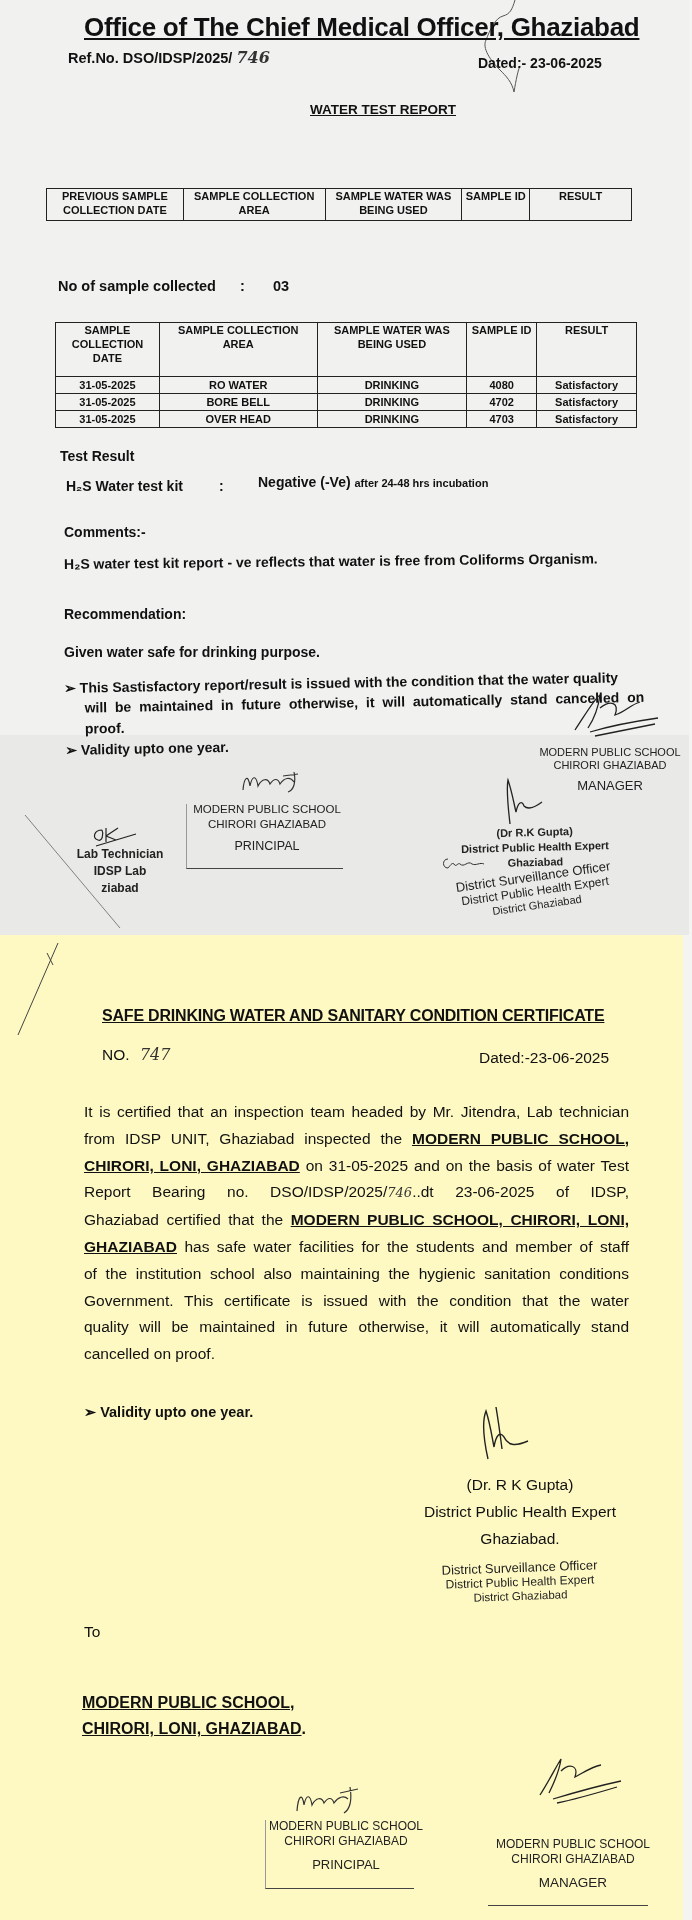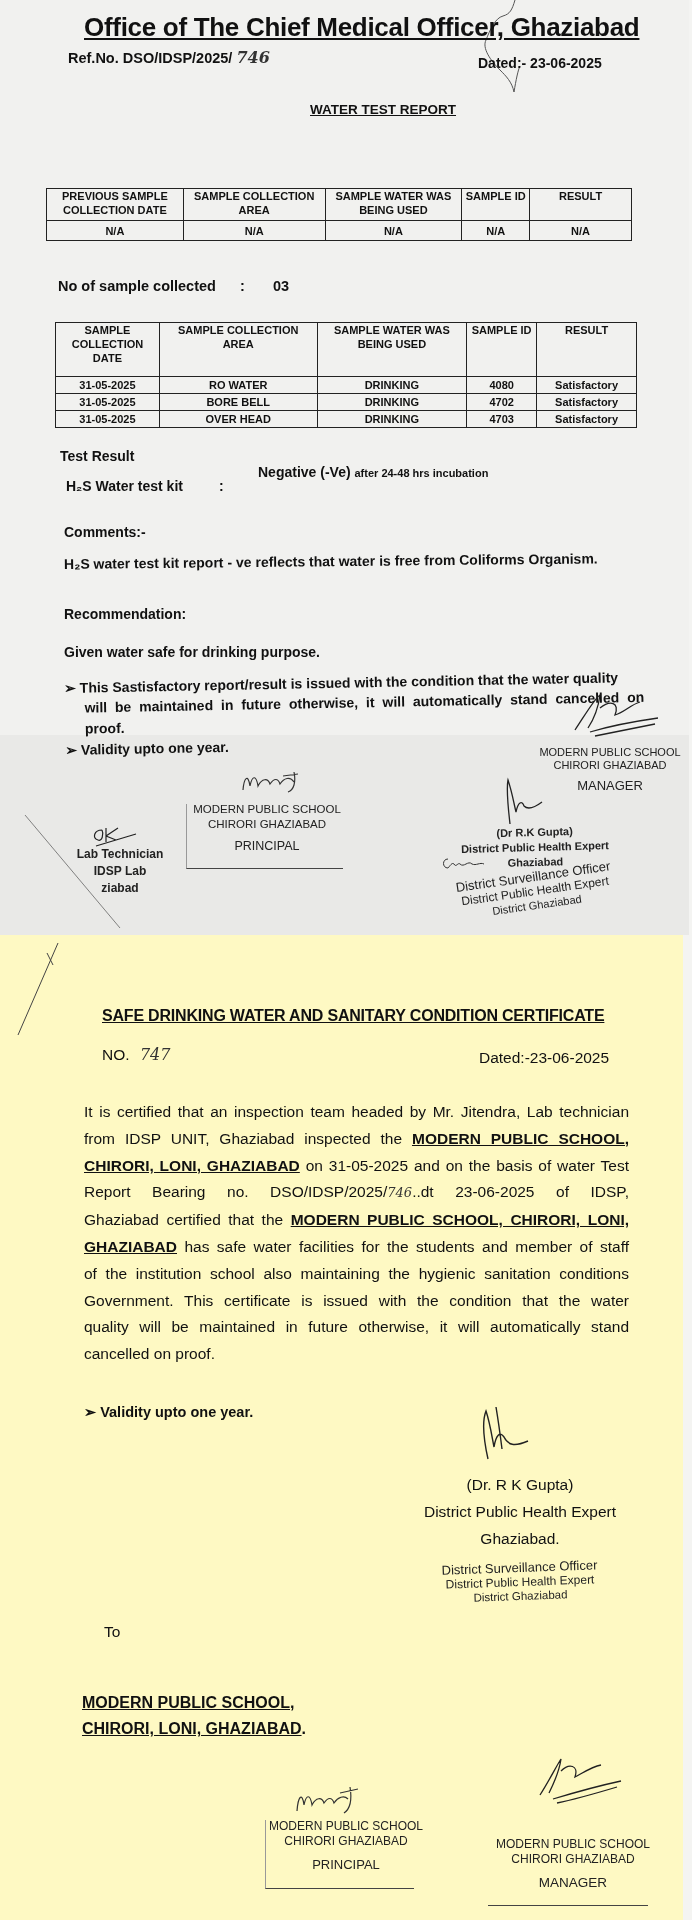--- a/index.html
+++ b/index.html
@@ -51,27 +51,20 @@
         <col style="width:102px">
       </colgroup>
     <tbody>
         <tr style="height:32px">
       <th>PREVIOUS SAMPLE COLLECTION DATE</th>
       <th>SAMPLE COLLECTION AREA</th>
       <th>SAMPLE WATER WAS BEING USED</th>
       <th>SAMPLE ID</th>
       <th>RESULT</th>
     </tr>
-    <tr style="height:20px">
-      <td>N/A</td>
-      <td>N/A</td>
-      <td>N/A</td>
-      <td>N/A</td>
-      <td>N/A</td>
-    </tr>
   </tbody>
     </table>
 
   <div class="abs b" style="left:58px;top:278px;font-size:14.5px;">No of sample collected</div>
   <div class="abs b" style="left:240px;top:278px;font-size:14.5px;">:</div>
   <div class="abs b" style="left:273px;top:278px;font-size:14.5px;">03</div>
 
   <table class="t" style="left:55px;top:322px;width:582px;">
     <colgroup>
         <col style="width:104px">
@@ -108,21 +101,21 @@
       <td>DRINKING</td>
       <td>4703</td>
       <td>Satisfactory</td>
     </tr>
   </tbody>
     </table>
 
   <div class="abs b" style="left:60px;top:448px;font-size:14px;">Test Result</div>
   <div class="abs b" style="left:66px;top:478px;font-size:14px;">H₂S Water test kit</div>
   <div class="abs b" style="left:219px;top:478px;font-size:14px;">:</div>
-  <div class="abs b" style="left:258px;top:464px;font-size:14px;">
+  <div class="abs b" style="left:258px;top:474px;font-size:14px;">
     <span>Negative (-Ve)</span>
     <span style="font-size:11px;">after 24-48 hrs incubation</span>
   </div>
 
   <div class="abs b" style="left:64px;top:524px;font-size:14px;">Comments:-</div>
   <div class="abs b" style="left:64px;top:556px;font-size:14px;transform:rotate(-0.6deg);transform-origin:left;">H₂S water test kit report - ve reflects that water is free from Coliforms Organism.</div>
 
   <div class="abs b" style="left:64px;top:606px;font-size:14px;">Recommendation:</div>
   <div class="abs b" style="left:64px;top:644px;font-size:14px;">Given water safe for drinking purpose.</div>
 
@@ -225,21 +218,21 @@
     <div>(Dr. R K Gupta)</div>
     <div>District Public Health Expert</div>
     <div>Ghaziabad.</div>
   </div>
   <div class="stamp" style="left:430px;top:626px;width:180px;line-height:14px;transform:rotate(-2deg);">
     <div style="font-size:13px;">District Surveillance Officer</div>
     <div style="font-size:12px;">District Public Health Expert</div>
     <div style="font-size:11.5px;">District Ghaziabad</div>
   </div>
 
-  <div class="abs" style="left:84px;top:688px;font-size:15.5px;margin-left:20px;">To</div>
+  <div class="abs" style="left:84px;top:688px;font-size:15.5px;">To</div>
   <div class="abs b" style="left:82px;top:755px;font-size:16px;line-height:26px;">
     <div class="u">MODERN PUBLIC SCHOOL,</div>
     <div><span class="u">CHIRORI, LONI, GHAZIABAD</span><span>.</span></div>
   </div>
 
   <svg class="sig" style="left:292px;top:850px" width="80" height="32">
     <path d="M5 26 C6 12 10 6 12 20 C14 10 18 8 20 20 C24 12 30 12 32 18 C36 12 40 12 42 18 C46 12 52 10 56 14 M48 8 L66 4 M58 2 C60 14 58 24 52 28" stroke="#333" stroke-width="1.2" fill="none"></path>
   </svg>
   <div class="stampbox" style="left:265px;top:885px;width:148px;height:68px;"></div>
   <div class="stamp" style="left:268px;top:884px;width:156px;font-size:12px;">

